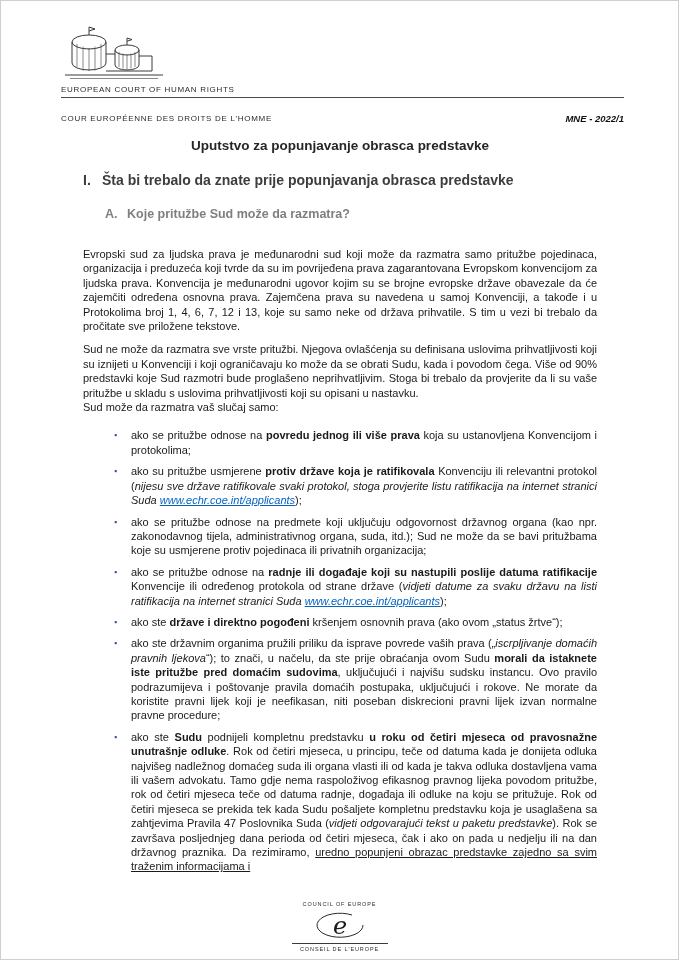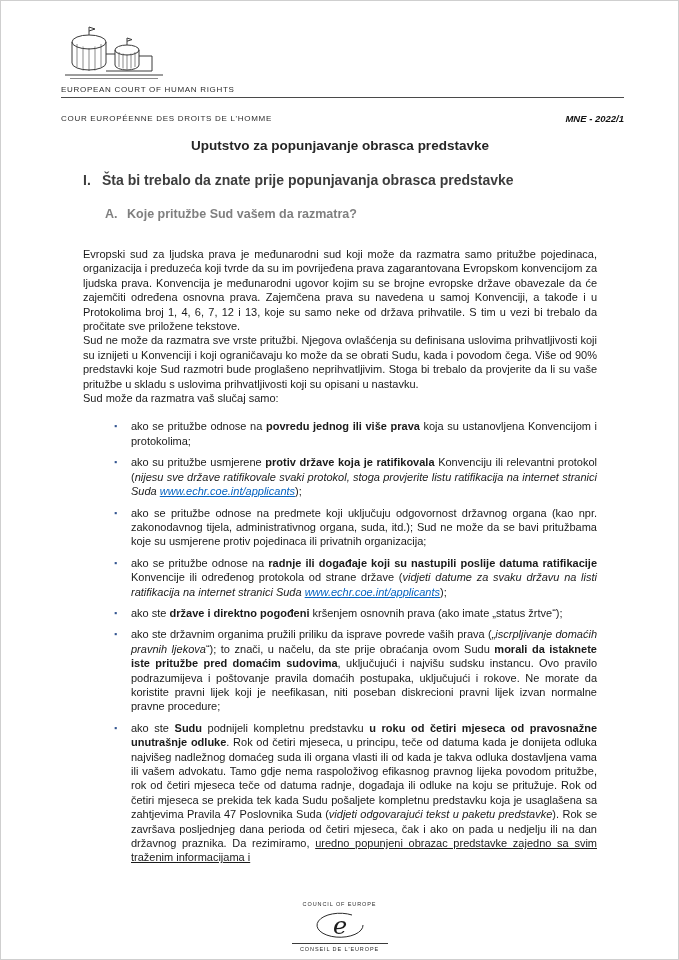--- a/index.html
+++ b/index.html
@@ -24,21 +24,21 @@
   .org-fr { font-size:8px; letter-spacing:.7px; color:#2b2b2b; white-space:nowrap; }
   .doc-ref { font-size:9.5px; font-weight:bold; font-style:italic; color:#111; }
 
   
   .content { position:absolute; top:137px; left:82px; right:81px; }
   .title { text-align:center; font-weight:bold; font-size:13.5px; color:#262626; }
   .section-heading { margin-top:19px; font-weight:bold; font-size:14px; color:#3d3d3d; }
   .sec-num { display:inline-block; min-width:19px; }
   .subsection-heading { margin-top:19px; margin-left:22px; font-weight:bold; font-size:12.5px; color:#7f7f7f; }
   .sub-num { display:inline-block; min-width:22px; }
-  .para { font-size:11px; line-height:14.4px; text-align:justify; color:#1a1a1a; }
+  .para { margin-top:9px; font-size:11px; line-height:14.4px; text-align:justify; color:#1a1a1a; }
   .para.first { margin-top:26px; }
   .para.lead-in { margin-top:0; }
 
   .bullet-list { margin-top:14px; }
   .bullet-item { display:flex; margin-top:7px; padding-left:31px; }
   .bullet-marker { flex:0 0 17px; width:17px; font-size:8.5px; line-height:14.4px; color:var(--color-bullet,#31538f); }
   .bullet-text { flex:1; font-size:11px; line-height:14.4px; text-align:justify; }
 
   .b { font-weight:bold; }
   .i { font-style:italic; }
@@ -88,21 +88,21 @@
   </div>
 
   <div class="content">
     <div class="title">Uputstvo za popunjavanje obrasca predstavke</div>
 
     <div class="section-heading">
       <span class="sec-num">I.</span><span>Šta bi trebalo da znate prije popunjavanja obrasca predstavke</span>
     </div>
 
     <div class="subsection-heading">
-      <span class="sub-num">A.</span><span>Koje pritužbe Sud vašem da razmatra?</span>
+      <span class="sub-num">A.</span><span>Koje pritužbe Sud može da razmatra?</span>
     </div>
 
     <p class="para first">Evropski sud za ljudska prava je međunarodni sud koji može da razmatra samo pritužbe pojedinaca, organizacija i preduzeća koji tvrde da su im povrijeđena prava zagarantovana Evropskom konvencijom za ljudska prava. Konvencija je međunarodni ugovor kojim su se brojne evropske države obavezale da će zajemčiti određena osnovna prava. Zajemčena prava su navedena u samoj Konvenciji, a takođe i u Protokolima broj 1, 4, 6, 7, 12 i 13, koje su samo neke od država prihvatile. S tim u vezi bi trebalo da pročitate sve priložene tekstove.</p>
     <p class="para">Sud ne može da razmatra sve vrste pritužbi. Njegova ovlašćenja su definisana uslovima prihvatljivosti koji su iznijeti u Konvenciji i koji ograničavaju ko može da se obrati Sudu, kada i povodom čega. Više od 90% predstavki koje Sud razmotri bude proglašeno neprihvatljivim. Stoga bi trebalo da provjerite da li su vaše pritužbe u skladu s uslovima prihvatljivosti koji su opisani u nastavku.</p>
     <p class="para lead-in">Sud može da razmatra vaš slučaj samo:</p>
 
     <div class="bullet-list">
       <div class="bullet-item">
         <span class="bullet-marker">▪</span>
         <span class="bullet-text"><span>ako se pritužbe odnose na </span><span class="b">povredu jednog ili više prava</span><span> koja su ustanovljena Konvencijom i protokolima;</span></span>
@@ -114,21 +114,21 @@
       <div class="bullet-item">
         <span class="bullet-marker">▪</span>
         <span class="bullet-text"><span>ako se pritužbe odnose na predmete koji uključuju odgovornost državnog organa (kao npr. zakonodavnog tijela, administrativnog organa, suda, itd.); Sud ne može da se bavi pritužbama koje su usmjerene protiv pojedinaca ili privatnih organizacija;</span></span>
       </div>
       <div class="bullet-item">
         <span class="bullet-marker">▪</span>
         <span class="bullet-text"><span>ako se pritužbe odnose na </span><span class="b">radnje ili događaje koji su nastupili poslije datuma ratifikacije</span><span> Konvencije ili određenog protokola od strane države (</span><span class="i">vidjeti datume za svaku državu na listi ratifikacija na internet stranici Suda </span><a class="i link" href="#">www.echr.coe.int/applicants</a><span>);</span></span>
       </div>
       <div class="bullet-item">
         <span class="bullet-marker">▪</span>
-        <span class="bullet-text"><span>ako ste </span><span class="b">države i direktno pogođeni</span><span> kršenjem osnovnih prava (ako imate „status žrtve“);</span></span>
+        <span class="bullet-text"><span>ako ste </span><span class="b">države i direktno pogođeni</span><span> kršenjem osnovnih prava (ako ovom „status žrtve“);</span></span>
       </div>
       <div class="bullet-item">
         <span class="bullet-marker">▪</span>
         <span class="bullet-text"><span>ako ste državnim organima pružili priliku da isprave povrede vaših prava („</span><span class="i">iscrpljivanje domaćih pravnih ljekova</span><span>“); to znači, u načelu, da ste prije obraćanja ovom Sudu </span><span class="b">morali da istaknete iste pritužbe pred domaćim sudovima</span><span>, uključujući i najvišu sudsku instancu. Ovo pravilo podrazumijeva i poštovanje pravila domaćih postupaka, uključujući i rokove. Ne morate da koristite pravni lijek koji je neefikasan, niti poseban diskrecioni pravni lijek izvan normalne pravne procedure;</span></span>
       </div>
       <div class="bullet-item">
         <span class="bullet-marker">▪</span>
         <span class="bullet-text"><span>ako ste </span><span class="b">Sudu</span><span> podnijeli kompletnu predstavku </span><span class="b">u roku od četiri mjeseca od pravosnažne unutrašnje odluke</span><span>. Rok od četiri mjeseca, u principu, teče od datuma kada je donijeta odluka najvišeg nadležnog domaćeg suda ili organa vlasti ili od kada je takva odluka dostavljena vama ili vašem advokatu. Tamo gdje nema raspoloživog efikasnog pravnog lijeka povodom pritužbe, rok od četiri mjeseca teče od datuma radnje, događaja ili odluke na koju se pritužuje. Rok od četiri mjeseca se prekida tek kada Sudu pošaljete kompletnu predstavku koja je usaglašena sa zahtjevima Pravila 47 Poslovnika Suda (</span><span class="i">vidjeti odgovarajući tekst u paketu predstavke</span><span>). Rok se završava posljednjeg dana perioda od četiri mjeseca, čak i ako on pada u nedjelju ili na dan državnog praznika. Da rezimiramo, </span><span class="u">uredno popunjeni obrazac predstavke zajedno sa svim traženim informacijama i</span></span>
       </div>
     </div>

